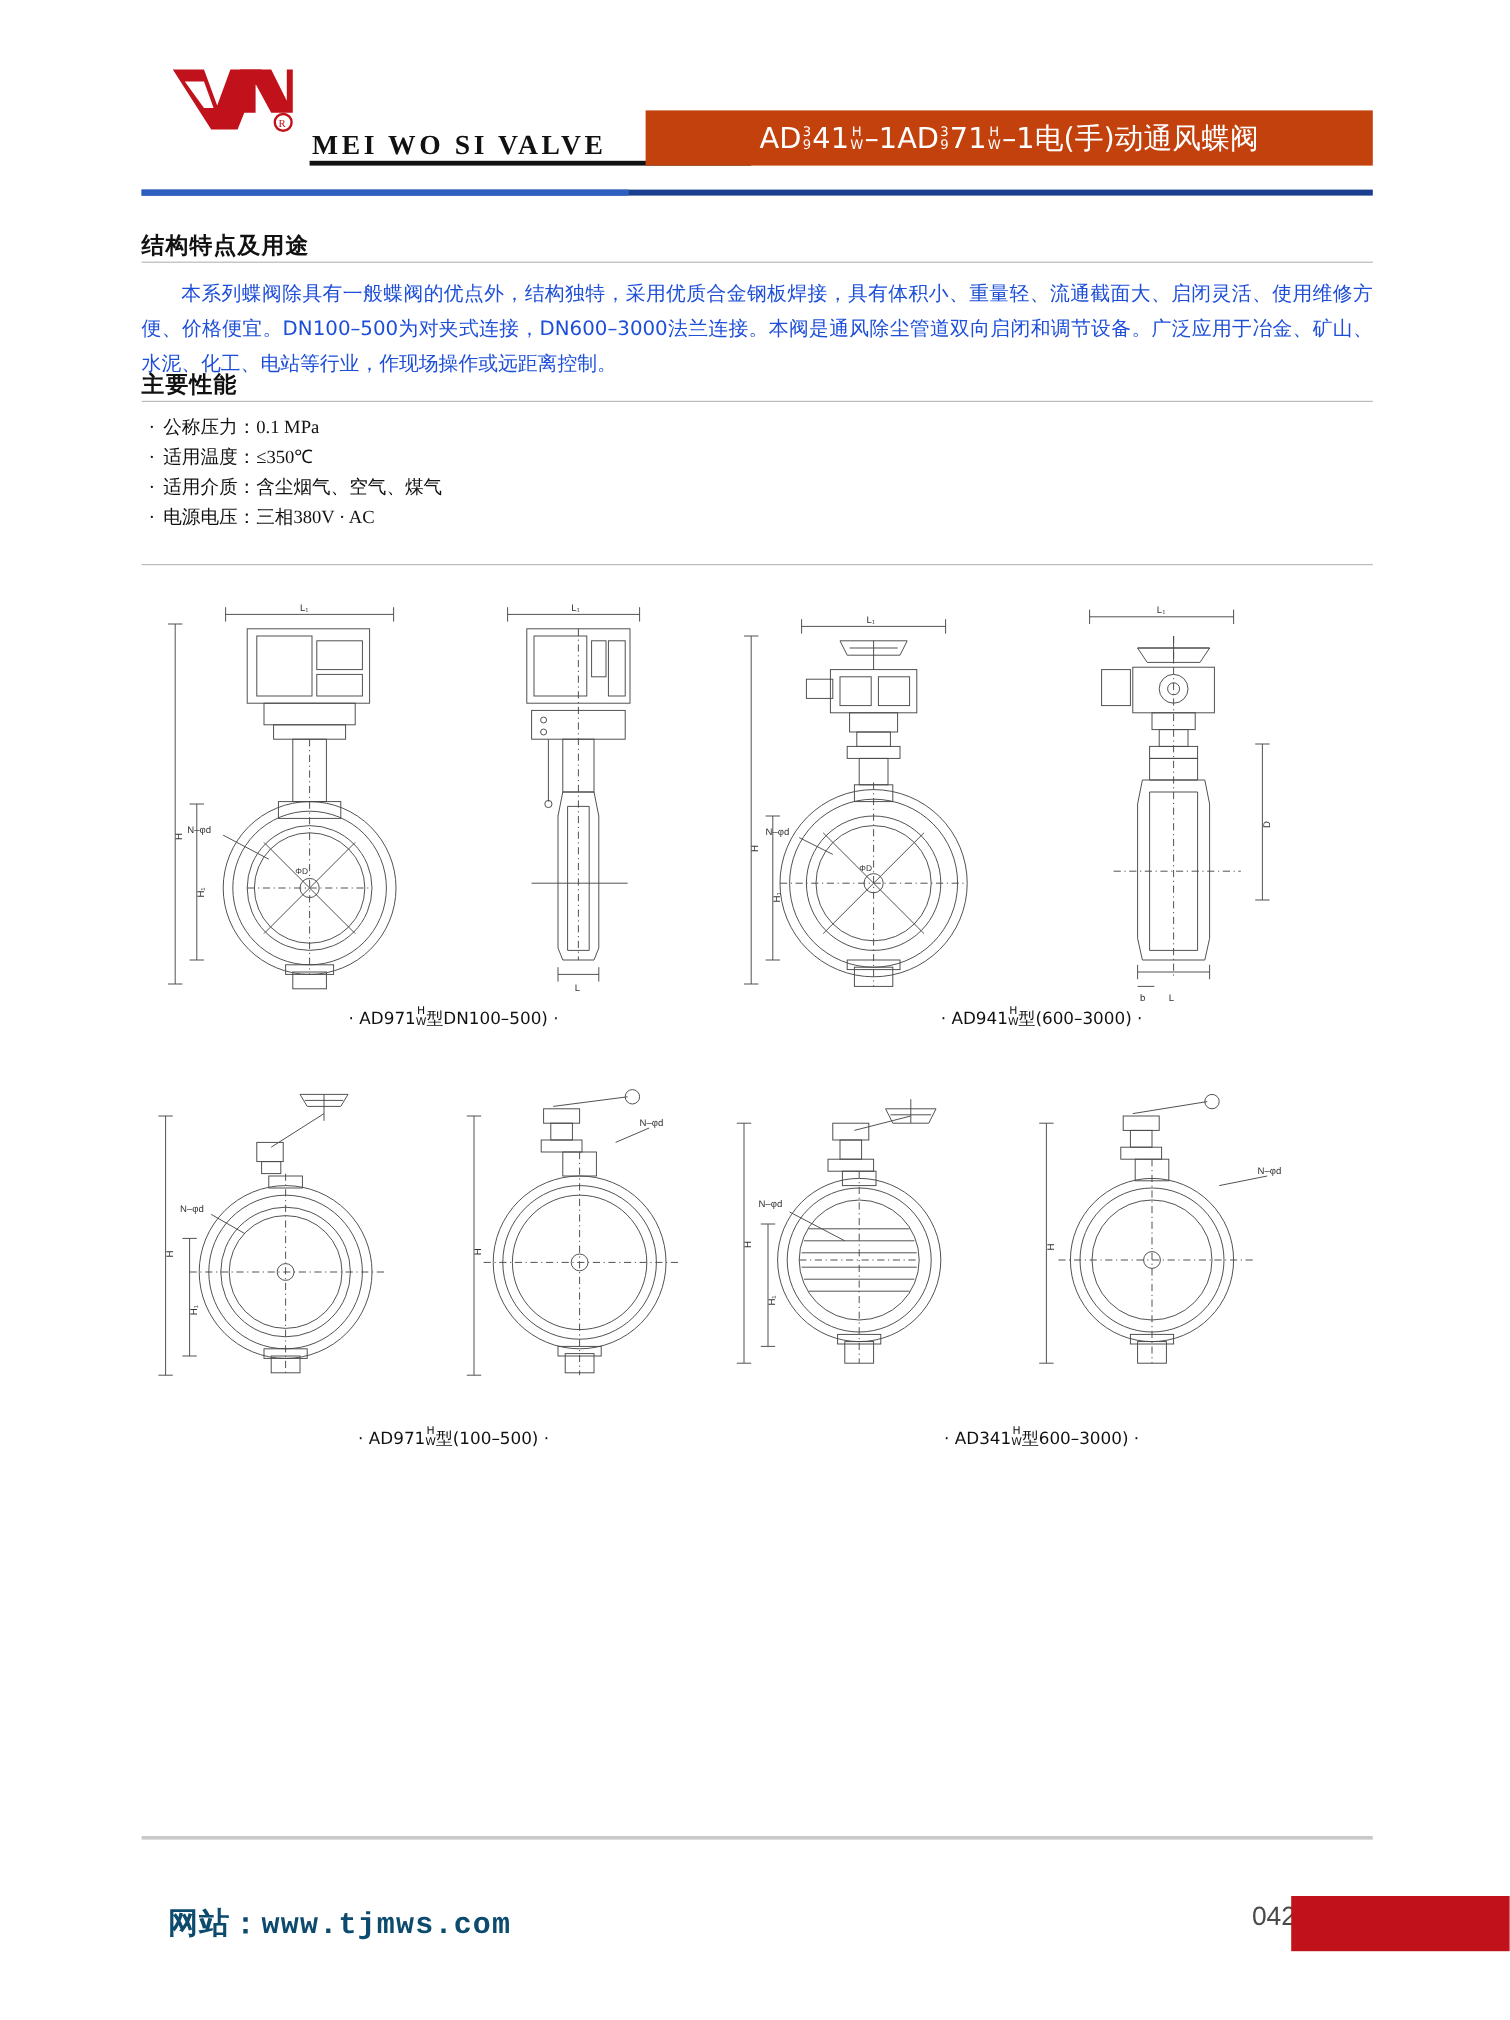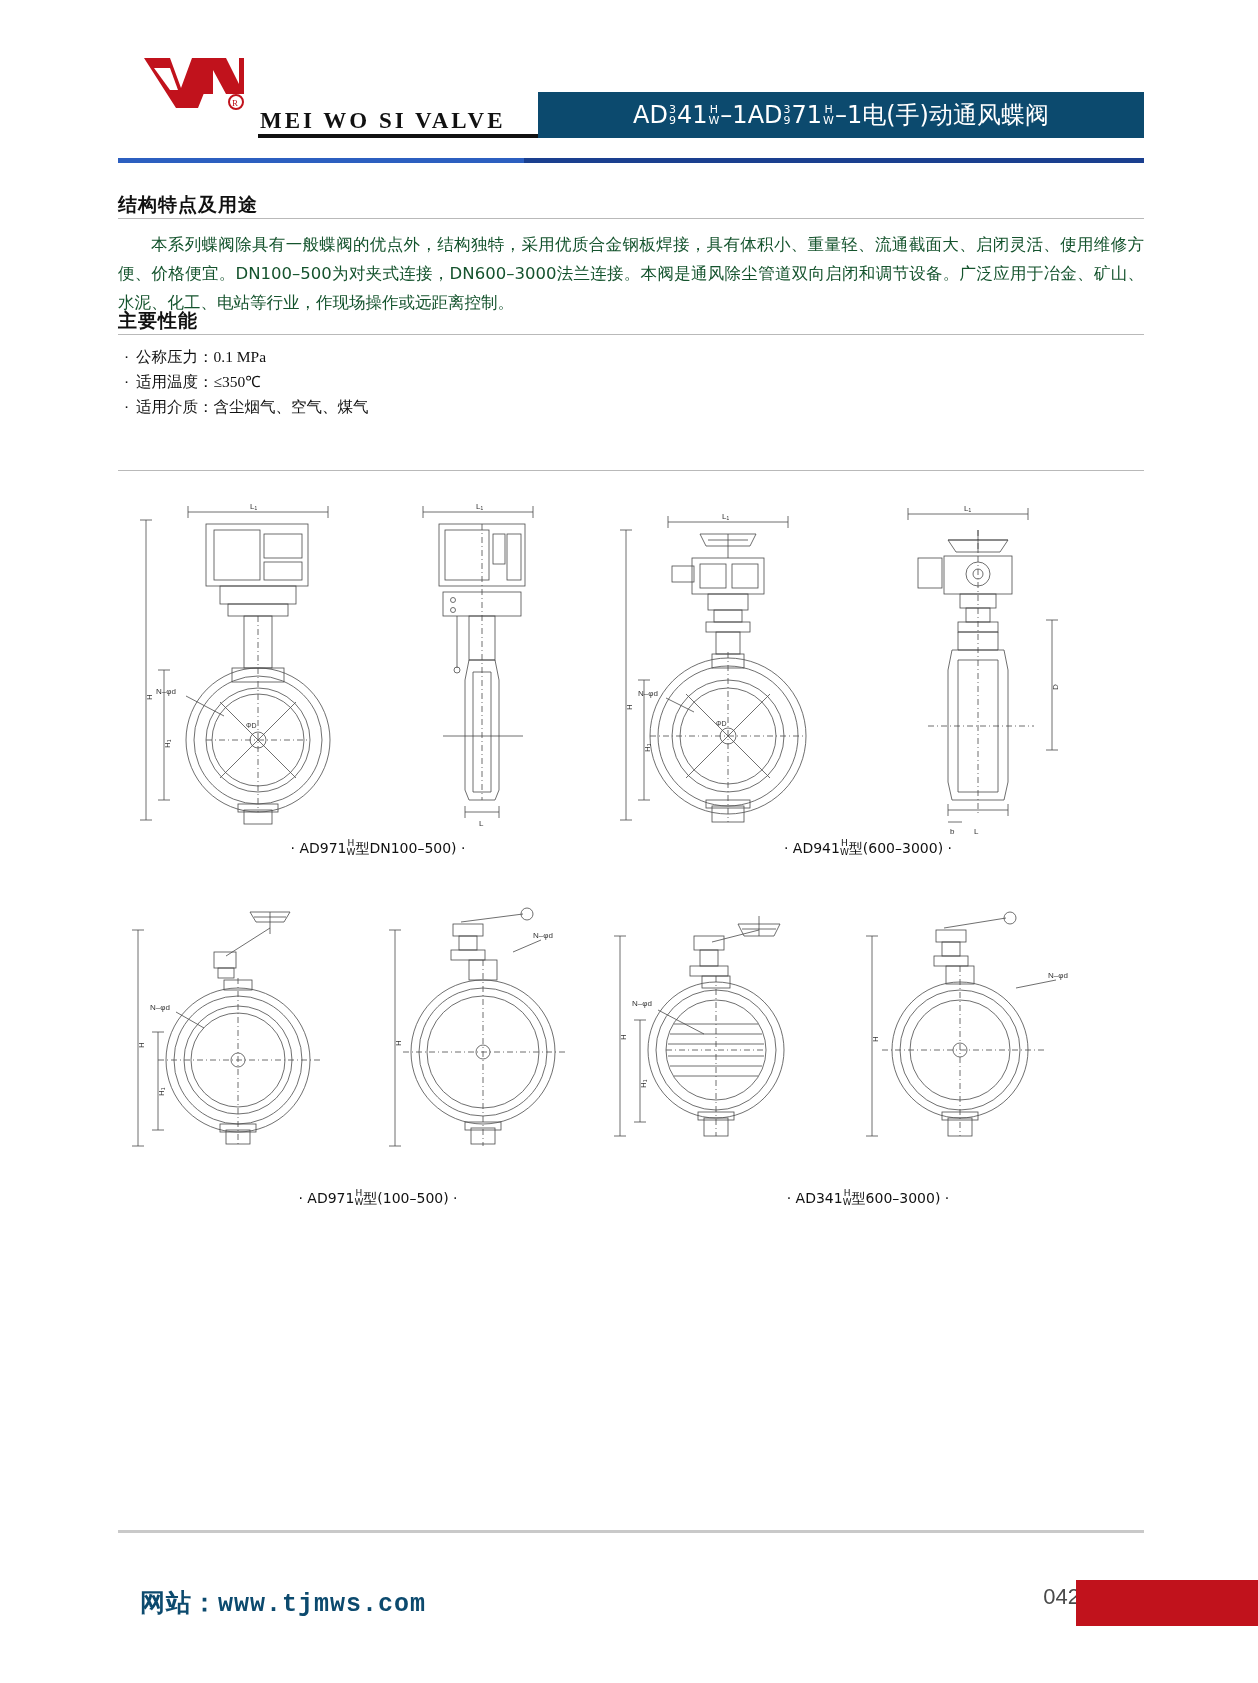--- a/index.html
+++ b/index.html
@@ -31,21 +31,21 @@
     position:absolute;left:142px;top:62px;
     font-family:"Liberation Serif","DejaVu Serif",serif;
     font-size:23px;font-weight:bold;letter-spacing:3px;color:#111;
     white-space:nowrap;
   }
   .logo-underline{
     position:absolute;left:140px;top:88px;width:368px;height:4px;background:#111;
   }
   .title-bar{
     position:absolute;left:538px;top:46px;width:606px;height:46px;
-    background:#0c4a6e;
+    background:#c2410c;
   }
   .title-text{
     position:absolute;left:0;top:0;width:606px;height:46px;
     line-height:46px;text-align:center;color:#fff;
     font-family:"DejaVu Sans","Liberation Sans",sans-serif;
     font-size:24px;letter-spacing:0px;white-space:nowrap;
   }
   .title-text .frac{
     display:inline-block;vertical-align:middle;
     font-size:11px;line-height:11px;text-align:center;
@@ -66,21 +66,21 @@
     letter-spacing:1px;
   }
   .sec-line{
     position:absolute;left:118px;width:1026px;height:1px;background:#b9b9b9;
   }
   #sec1-title{top:192px;}
   #sec1-line{top:218px;}
   .body-text{
     position:absolute;left:118px;top:230px;width:1026px;
     font-family:"DejaVu Sans","Liberation Sans",sans-serif;
-    font-size:16.5px;line-height:29px;color:#14532d;text-align:justify;
+    font-size:16.5px;line-height:29px;color:#1d4ed8;text-align:justify;
     text-indent:2em;
   }
   #sec2-title{top:308px;}
   #sec2-line{top:334px;}
   .spec-list{
     position:absolute;left:124px;top:344px;width:700px;
     list-style:none;margin:0;padding:0;
     font-family:Liberation Serif, serif;
     font-size:15.5px;color:#111;
   }
@@ -154,20 +154,21 @@
 <div class="sec-line" id="sec1-line"></div>
 <div class="body-text">本系列蝶阀除具有一般蝶阀的优点外，结构独特，采用优质合金钢板焊接，具有体积小、重量轻、流通截面大、启闭灵活、使用维修方便、价格便宜。DN100–500为对夹式连接，DN600–3000法兰连接。本阀是通风除尘管道双向启闭和调节设备。广泛应用于冶金、矿山、水泥、化工、电站等行业，作现场操作或远距离控制。</div>
 
 <div class="sec-title" id="sec2-title">主要性能</div>
 <div class="sec-line" id="sec2-line"></div>
 
 <ul class="spec-list">
   <li><span class="dot">·</span><span class="k">公称压力：</span><span>0.1 MPa</span></li>
   <li><span class="dot">·</span><span class="k">适用温度：</span><span>≤350℃</span></li>
   <li><span class="dot">·</span><span class="k">适用介质：</span><span>含尘烟气、空气、煤气</span></li>
+  <li><span class="dot">·</span><span class="k">电源电压：</span><span>三相380V · AC</span></li>
 </ul>
 
 <div class="sec-line" id="sec3-line"></div>
 
 <div class="draw-area">
 
   <div class="fig" style="left:10px;top:10px;">
     <svg width="230" height="340" viewBox="0 0 230 340">
       <g stroke="#4a4a4a" fill="none" stroke-width="0.8">
 

